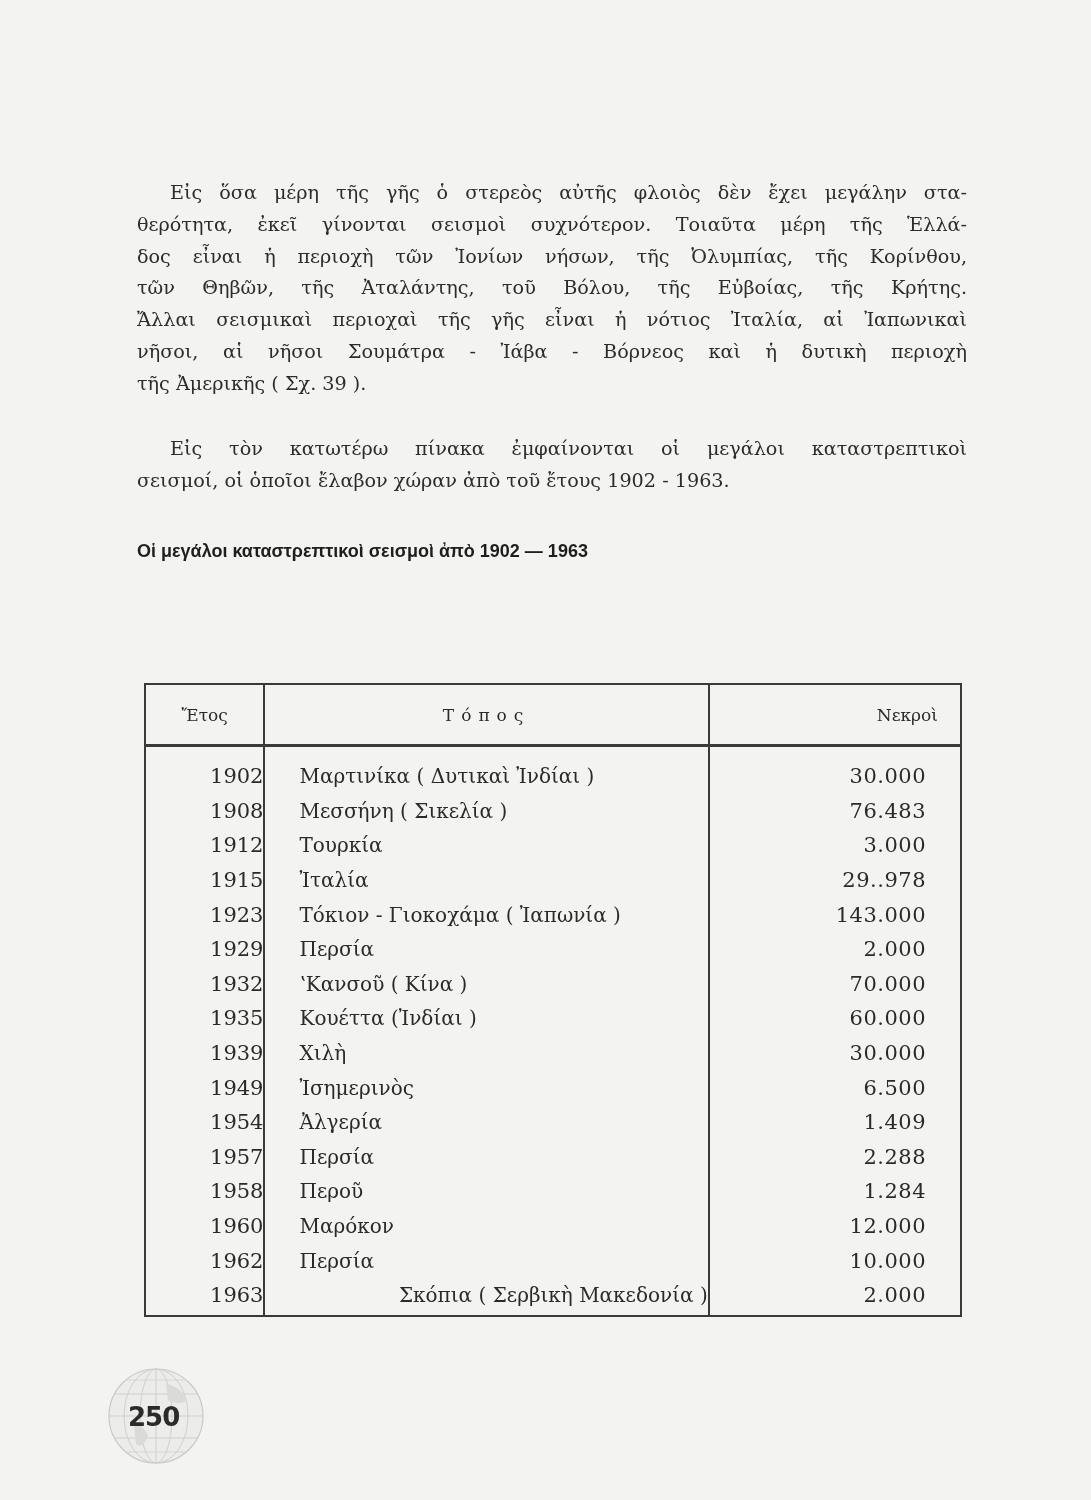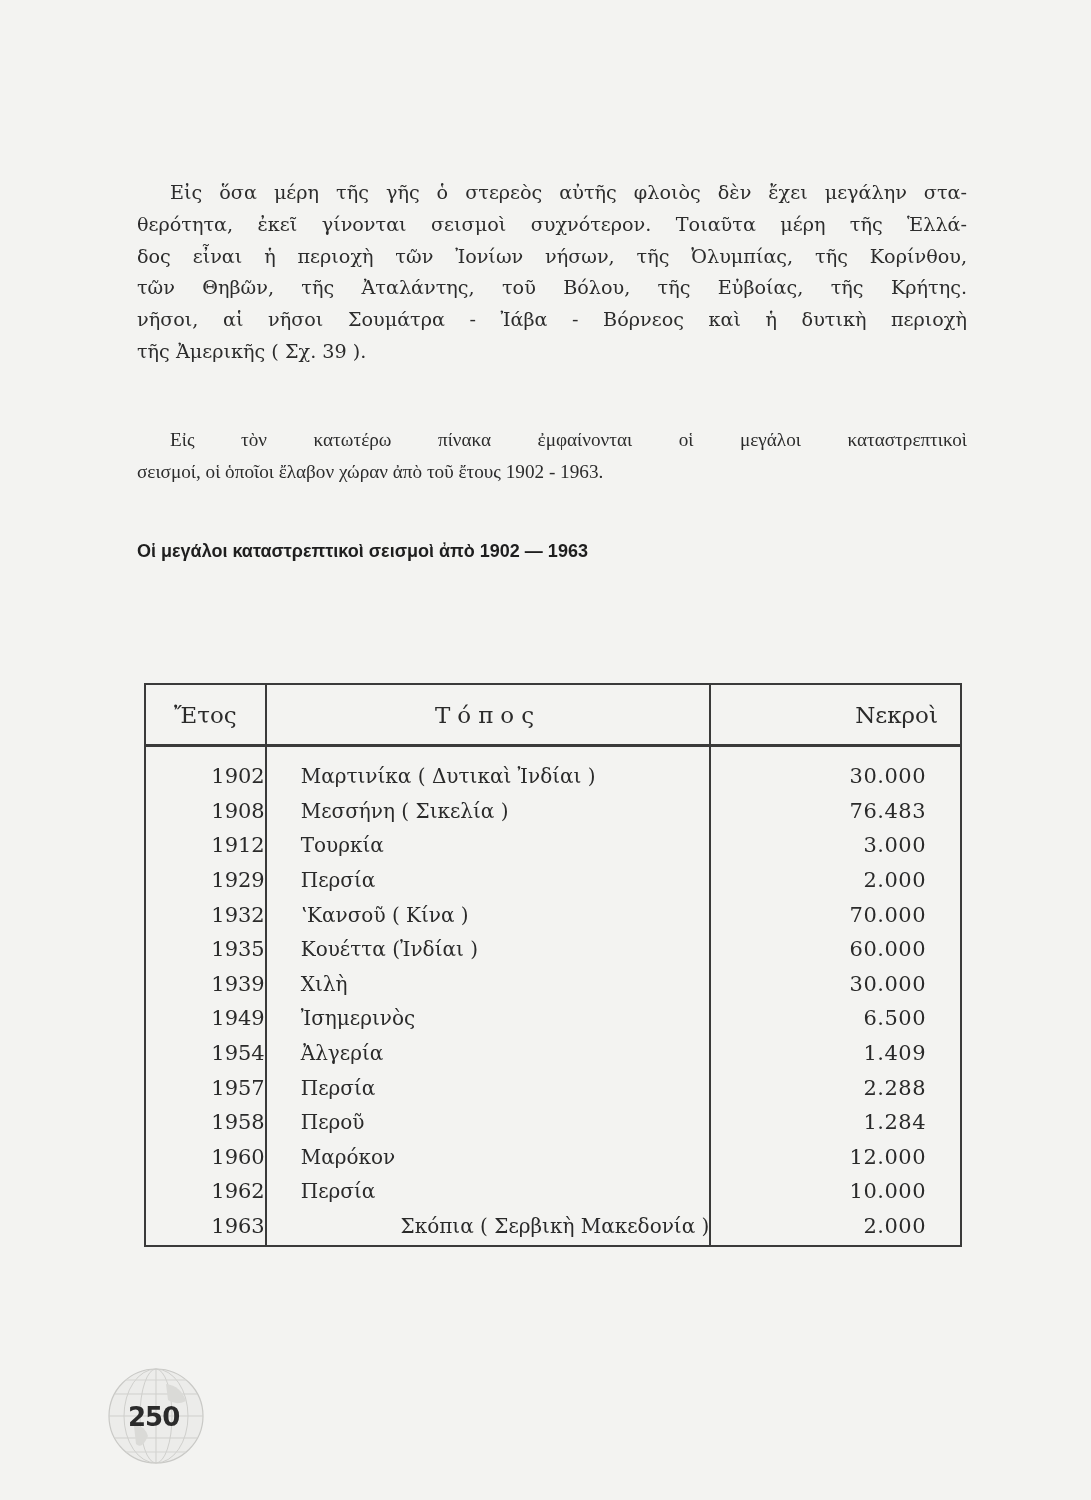--- a/index.html
+++ b/index.html
@@ -23,40 +23,40 @@
     position: absolute; left: 137px; width: 830px;
     font-family: "DejaVu Serif", serif;
     font-size: 19.2px; line-height: 31.8px;
     color: #2c2c2c;
     text-align: justify;
   }
   .para .line { display: block; white-space: nowrap; text-align-last: justify; }
   .para .line.last { text-align-last: left; }
   .para .line.indent { padding-left: 33px; }
   #para1 { top: 177px; }
-  #para2 { top: 424px; font-family: Liberation Serif, serif; }
+  #para2 { top: 433px; }
 
   .table-caption {
     position: absolute; left: 137px; top: 541px;
     font-family: Liberation Sans, sans-serif;
     font-weight: bold; font-size: 18px;
     color: #1e1e1e;
   }
 
   .eq-table {
     position: absolute; left: 144px; top: 683px;
     width: 818px;
     border-collapse: collapse;
     border: 2px solid #3a3a3a;
     font-family: "DejaVu Serif", serif;
     color: #2a2a2a;
   }
   .eq-table th {
     height: 59px;
-    font-weight: normal; font-size: 23px;
+    font-weight: normal; font-size: 17px;
     border-bottom: 3px solid #3a3a3a;
     padding: 0;
   }
   .eq-table th, .eq-table td { border-left: 2px solid #3a3a3a; border-right: 2px solid #3a3a3a; }
   .eq-table .col-year { width: 127px; }
   .eq-table .col-place { width: 452px; }
   .eq-table .col-deaths { width: 235px; }
   .eq-table th.col-year { text-align: center; }
   .eq-table th.col-place { text-align: center; letter-spacing: 7px; }
   .eq-table th.col-deaths { text-align: right; padding-right: 22px; }
@@ -86,20 +86,21 @@
 <body>
 
 <div class="page-content">
 
 
   <div class="para" id="para1">
     <span class="line indent">Εἰς ὅσα μέρη τῆς γῆς ὁ στερεὸς αὐτῆς φλοιὸς δὲν ἔχει μεγάλην στα-</span>
     <span class="line">θερότητα, ἐκεῖ γίνονται σεισμοὶ συχνότερον. Τοιαῦτα μέρη τῆς Ἑλλά-</span>
     <span class="line">δος εἶναι ἡ περιοχὴ τῶν Ἰονίων νήσων, τῆς Ὀλυμπίας, τῆς Κορίνθου,</span>
     <span class="line">τῶν Θηβῶν, τῆς Ἀταλάντης, τοῦ Βόλου, τῆς Εὐβοίας, τῆς Κρήτης.</span>
+    <span class="line">Ἄλλαι σεισμικαὶ περιοχαὶ τῆς γῆς εἶναι ἡ νότιος Ἰταλία, αἱ Ἰαπωνικαὶ</span>
     <span class="line">νῆσοι, αἱ νῆσοι Σουμάτρα - Ἰάβα - Βόρνεος καὶ ἡ δυτικὴ περιοχὴ</span>
     <span class="line last">τῆς Ἀμερικῆς ( Σχ. 39 ).</span>
   </div>
 
   <div class="para" id="para2">
     <span class="line indent">Εἰς τὸν κατωτέρω πίνακα ἐμφαίνονται οἱ μεγάλοι καταστρεπτικοὶ</span>
     <span class="line last">σεισμοί, οἱ ὁποῖοι ἔλαβον χώραν ἀπὸ τοῦ ἔτους 1902 - 1963.</span>
   </div>
 
   <div class="table-caption">Οἱ μεγάλοι καταστρεπτικοὶ σεισμοὶ ἀπὸ 1902 — 1963</div>
@@ -120,20 +121,30 @@
         </tr>
         <tr>
           <td class="col-year">1908</td>
           <td class="col-place">Μεσσήνη ( Σικελία )</td>
           <td class="col-deaths">76.483</td>
         </tr>
         <tr>
           <td class="col-year">1912</td>
           <td class="col-place">Τουρκία</td>
           <td class="col-deaths">3.000</td>
+        </tr>
+        <tr>
+          <td class="col-year">1915</td>
+          <td class="col-place">Ἰταλία</td>
+          <td class="col-deaths">29..978</td>
+        </tr>
+        <tr>
+          <td class="col-year">1923</td>
+          <td class="col-place">Τόκιον - Γιοκοχάμα ( Ἰαπωνία )</td>
+          <td class="col-deaths">143.000</td>
         </tr>
         <tr>
           <td class="col-year">1929</td>
           <td class="col-place">Περσία</td>
           <td class="col-deaths">2.000</td>
         </tr>
         <tr>
           <td class="col-year">1932</td>
           <td class="col-place">ʽΚανσοῦ ( Κίνα )</td>
           <td class="col-deaths">70.000</td>

